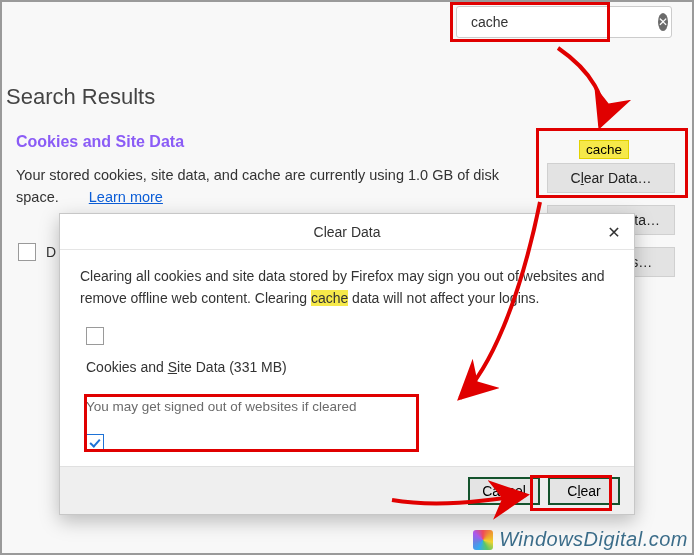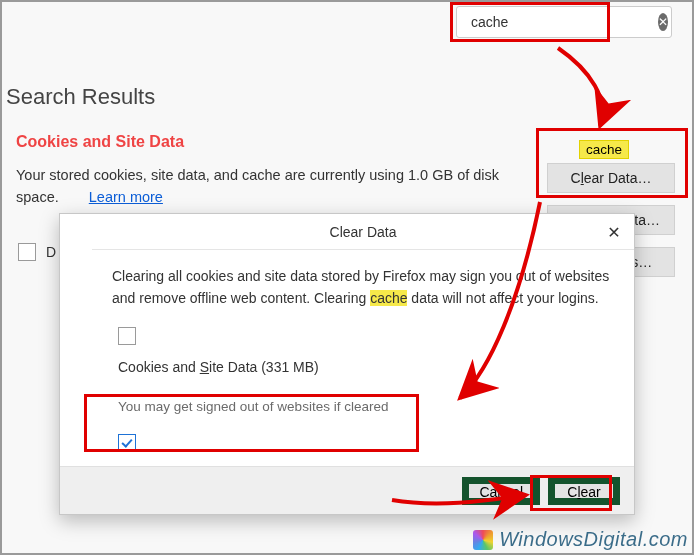--- a/index.html
+++ b/index.html
@@ -28,21 +28,21 @@
   .search-wrap input {
     border: none; outline: none; background: transparent; flex: 1; margin: 0 6px;
     font-size: 14px; color: #333;
   }
   .search-wrap .clear-circle {
     width: 18px; height: 18px; border-radius: 50%; background: #6b6b6b;
     display: flex; align-items: center; justify-content: center; color:#fff; font-size:12px; cursor:pointer;
   }
 
   h2.results-title { position:absolute; left:6px; top:84px; font-weight:400; font-size:22px; color:#444;}
-  h3.section-title { position:absolute; left:16px; top:133px; font-weight:600; font-size:16px; color:#ef4444;text-align:right;}
+  h3.section-title { position:absolute; left:16px; top:133px; font-weight:600; font-size:16px; color:#8b5cf6;text-align:right;}
   .section-desc { position:absolute; left:16px; top:164px; width:500px; line-height:1.55; color:#333; font-size:14.5px; }
   .learn-more { color:#0c5ed7; margin-left:26px; }
 
   .side-btn {
     position:absolute; left:547px; width:128px; height:30px;
     background:#e3e3e3; border:1px solid #d0d0d0; color:#222; font-size:14px;
     display:flex; align-items:center; justify-content:center; cursor:pointer;
   }
   .side-btn.clear { top:163px; }
   .side-btn.manage { top:205px; }
@@ -52,21 +52,21 @@
   .cache-tooltip {
     position:absolute; left:579px; top:140px; background:#f6e94a; color:#000;
     font-size:13.5px; padding:1px 6px; border:1px solid #e2d200;
   }
 
   .checkbox-row { position:absolute; left:18px; top:243px; display:flex; align-items:center; gap:10px; }
   .checkbox-row .box { width:18px; height:18px; border:1px solid #9a9a9a; background:#fff; }
   .checkbox-row span { color:#333; }
   .modal {
     position:absolute; left:59px; top:213px; width:576px; height:302px;
-    background:#fff; border:1px solid #c7c7c7; box-shadow:0 6px 18px rgba(0,0,0,.25);padding-left:32px;
+    background:#fff; border:1px solid #c7c7c7; box-shadow:0 6px 18px rgba(0,0,0,.25);
   }
   .modal .titlebar { height:36px; display:flex; align-items:center; justify-content:center;
     border-bottom:1px solid #e5e5e5; position:relative; font-size:14px; }
   .modal .titlebar .close {
     position:absolute; right:8px; top:6px; width:24px; height:24px; cursor:pointer;
     display:flex; align-items:center; justify-content:center; font-size:16px;
   }
   .modal .body { padding:16px 20px 8px 20px; font-size:14px; color:#333; line-height:1.55; }
   .modal .body .hl { background:#f6e94a; }
   .opt { display:flex; gap:12px; padding:10px 4px 4px 6px;flex-direction:column; }
@@ -79,21 +79,21 @@
   .opt .lbl { font-size:14px; }
   .opt .sub { color:#6b6b6b; font-size:13.5px; margin-top:18px; display:block; }
   .opt .u { text-decoration: underline; }
   .opt-wrap { margin-top:6px; }
   .modal .footer {
     position:absolute; bottom:0; left:0; right:0; height:48px; background:#efefef;
     display:flex; align-items:center; justify-content:flex-end; gap:8px; padding-right:14px;
     border-top:1px solid #e0e0e0;
   }
   .modal .footer button {
-    min-width:72px; height:28px; background:#e4e4e4; border:7px solid #14532d;
+    min-width:72px; height:28px; background:#e4e4e4; border:2px solid #14532d;
     font-size:14px; cursor:pointer; padding: 0 10px;
   }
 
   .watermark {
     position:absolute; right:6px; bottom:4px;
     font-family: Arial, sans-serif; font-size:20px; letter-spacing:.5px;
     color:#0c4a6e; opacity:.8; font-style:italic; display:flex; align-items:center; gap:6px;
   }
   .watermark .logo { width:20px; height:20px; background:
     conic-gradient(#e23,#e80,#ec0,#3b4,#09e,#46d,#93e,#e23); border-radius:3px; }

